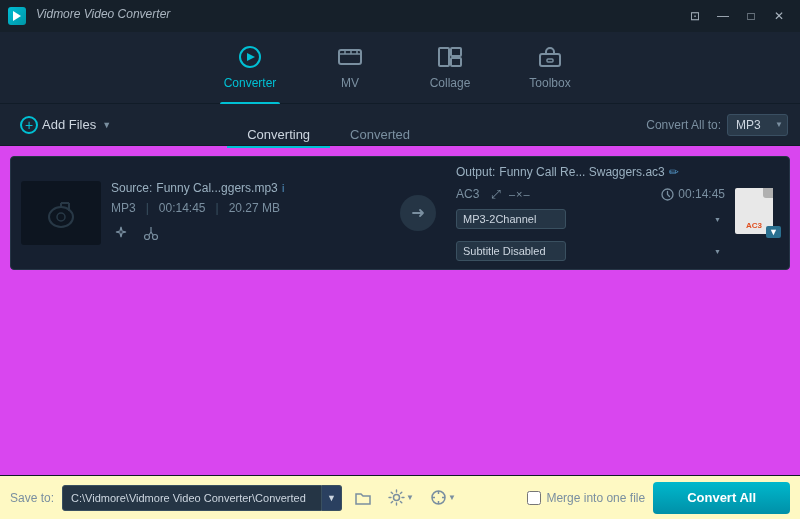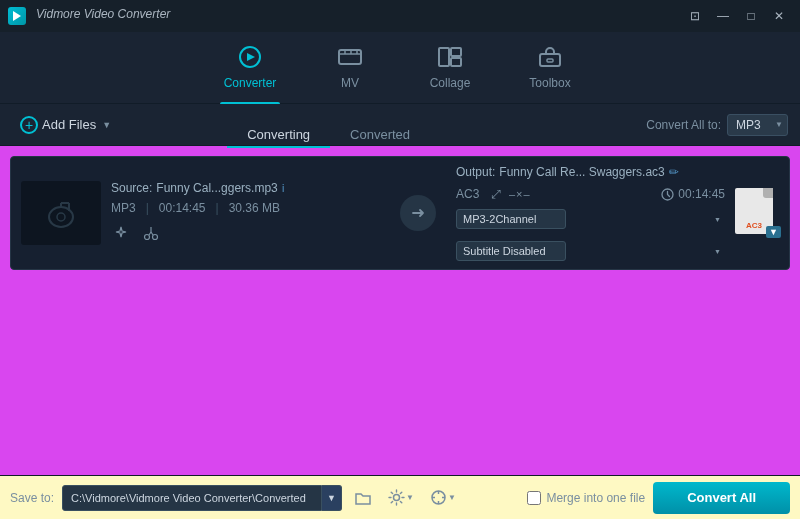--- a/index.html
+++ b/index.html
@@ -596,21 +596,21 @@
       <div class="file-source">
         <span>Source:</span>
         <span>Funny Cal...ggers.mp3</span>
         <span class="info-icon">ℹ</span>
       </div>
       <div class="file-meta">
         <span>MP3</span>
         <span class="meta-separator">|</span>
         <span>00:14:45</span>
         <span class="meta-separator">|</span>
-        <span>30.36 MB</span>
+        <span>20.27 MB</span>
       </div>
       <div class="file-actions">
         <button class="file-action-btn" title="Effects">
           <svg width="16" height="16" viewBox="0 0 16 16" fill="none">
             <path d="M8 2L9 6L13 7L9 8L8 12L7 8L3 7L7 6Z" stroke="#7a8fa0" stroke-width="1.2" fill="none"></path>
           </svg>
         </button>
         <button class="file-action-btn" title="Cut">
           <svg width="16" height="16" viewBox="0 0 16 16" fill="none">
             <circle cx="4" cy="12" r="2.5" stroke="#7a8fa0" stroke-width="1.2" fill="none"></circle>

